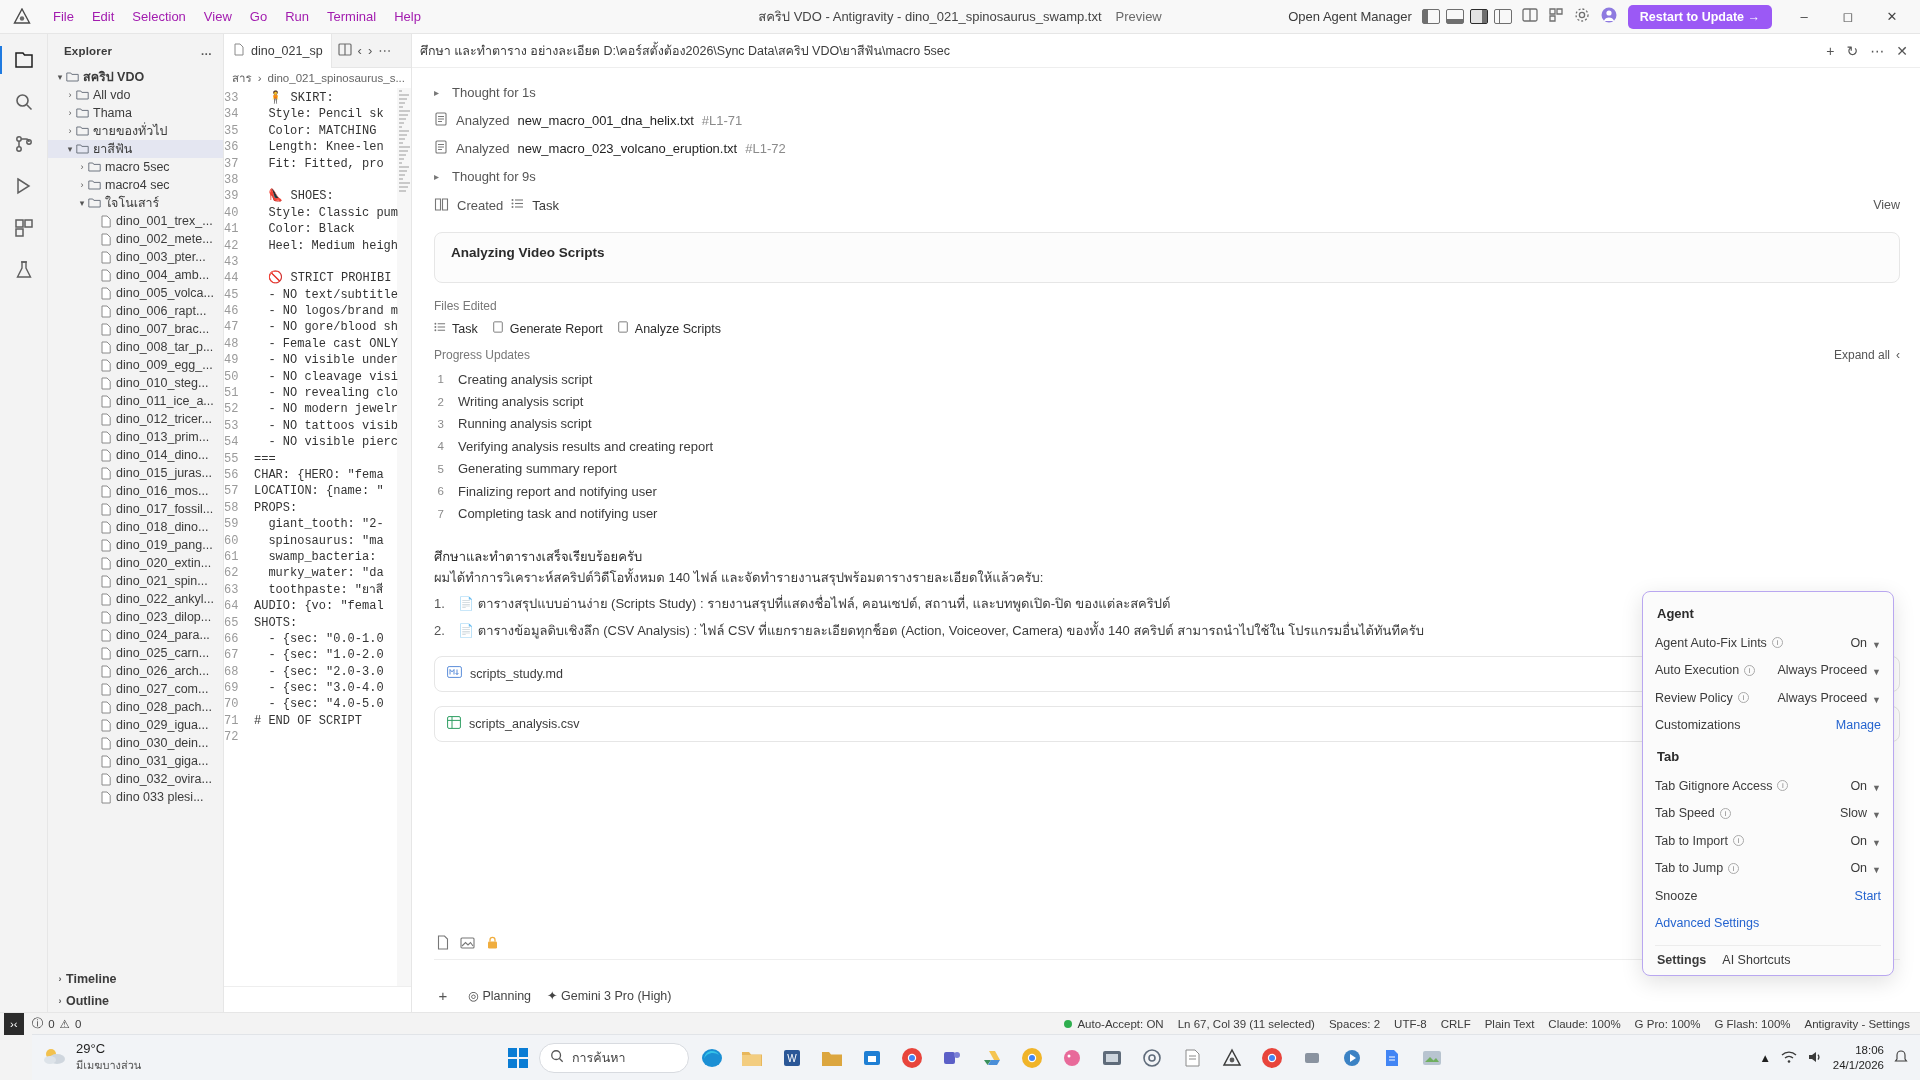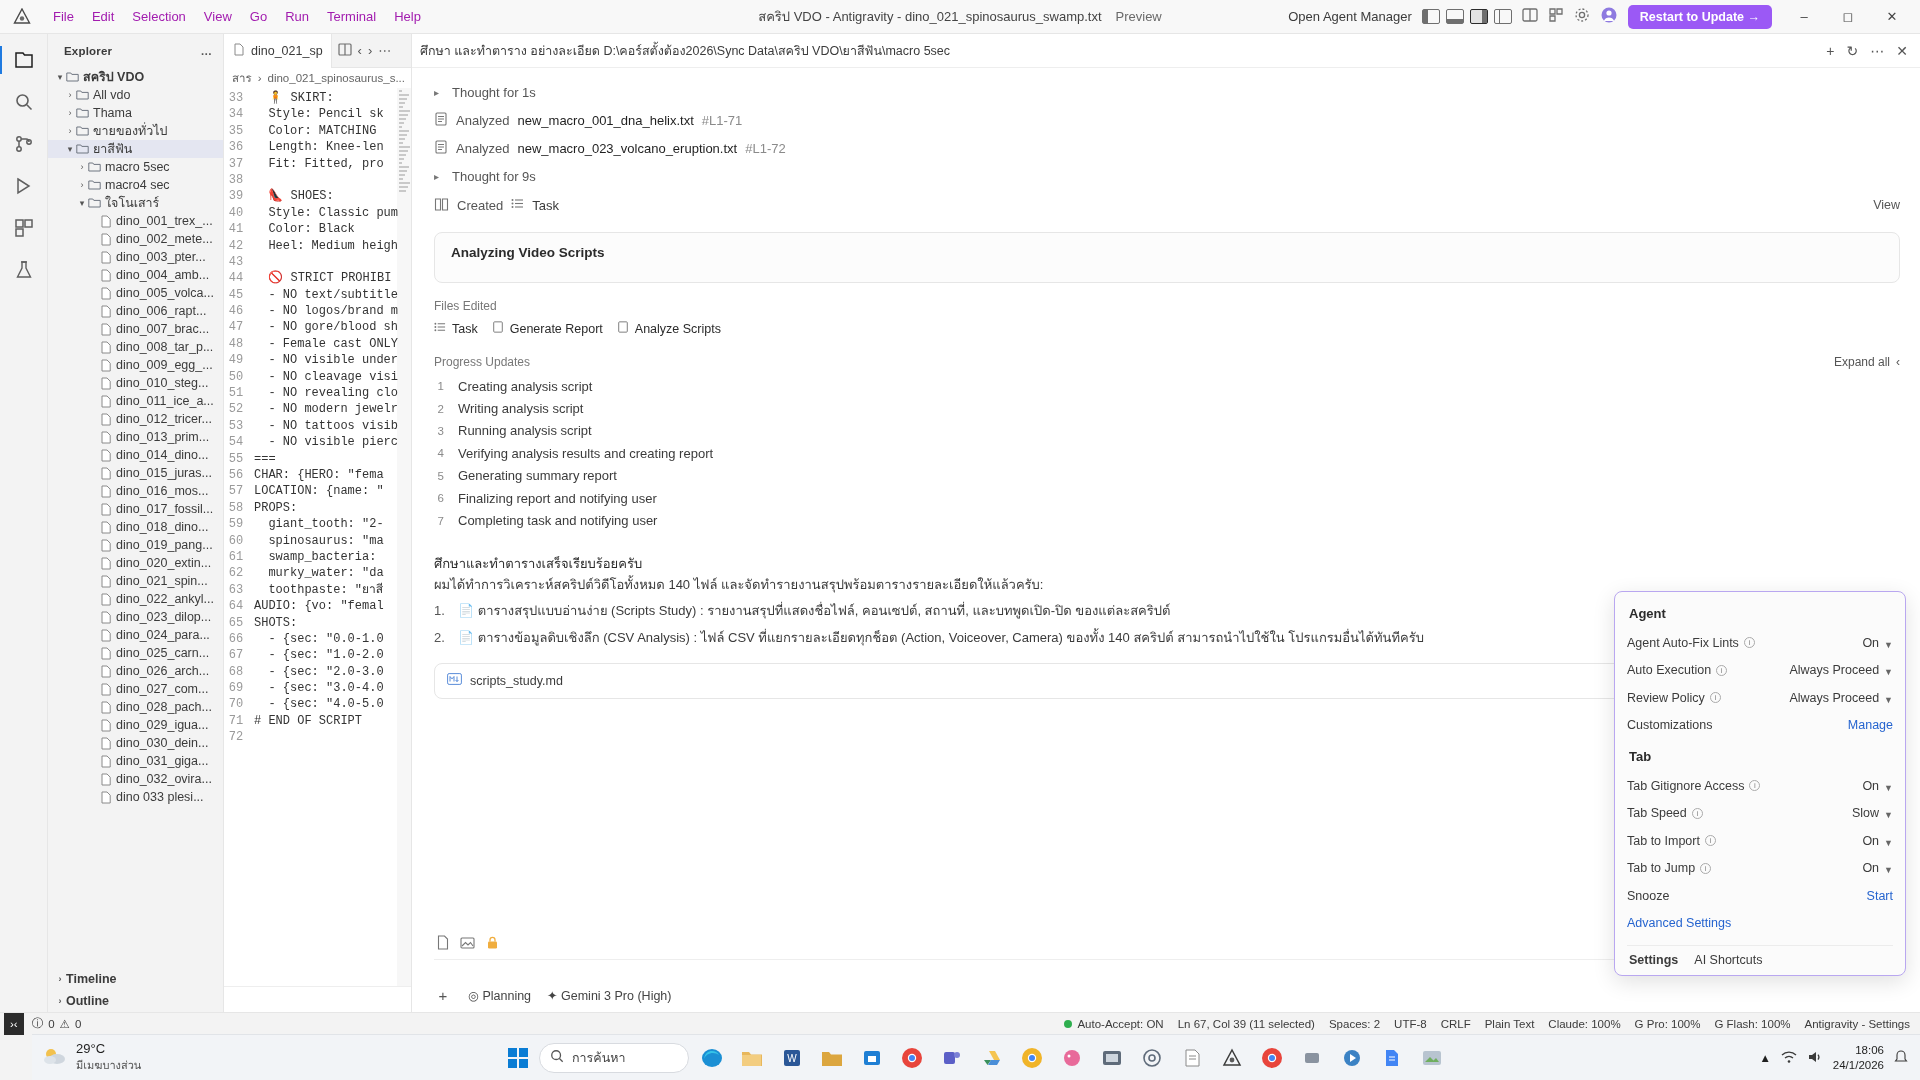--- a/index.html
+++ b/index.html
@@ -82,21 +82,21 @@
   .editor-col { width: 188px; display:flex; flex-direction:column; border-right: 1px solid #e6e6e6; background:#fff; min-width:0; }
   .tabsbar { height: 34px; background:#f3f3f3; display:flex; align-items:center; border-bottom: 1px solid #e6e6e6; }
   .tab {
     height: 34px; display:flex; align-items:center; gap:6px; padding: 0 8px;
     background:#fff; font-size: 12.5px; border-right:1px solid #e6e6e6; max-width: 120px; overflow:hidden;
   }
   .tab .tname { overflow:hidden; text-overflow:ellipsis; white-space:nowrap; }
   .tab-actions { display:flex; align-items:center; gap: 6px; padding: 0 6px; color:#555; font-size:13px; }
   .breadcrumb-mini { height: 20px; display:flex; align-items:center; gap:6px; font-size:11.5px; color:#666; padding-left:8px; }
   .code-area { flex:1 1 auto; display:flex; font-family: "Liberation Mono", monospace; font-size: 12px; overflow:hidden; position:relative; }
-  .gutter { width: 30px; text-align:center; padding-right:6px; color:#9a9a9a; user-select:none; padding-top:2px; }
+  .gutter { width: 30px; text-align:left; padding-right:6px; color:#9a9a9a; user-select:none; padding-top:2px; }
   .gutter div { height: 16.4px; line-height: 16.4px; }
   .code { flex:1 1 auto; padding-top:2px; white-space:pre; overflow:hidden; color:#333; }
   .code div { height: 16.4px; line-height: 16.4px; }
   .minimap { position:absolute; right:0; top:0; bottom:0; width: 14px; background: rgba(0,0,0,0.03); }
   .minimap i { display:block; margin: 2px 2px; height: 2px; background: #c9c9c9; }
   .code-foot { height: 26px; border-top:1px solid #eee; }
 
   
   .chat { flex:1 1 auto; background:#fff; display:flex; flex-direction:column; min-width:0; position:relative; }
   .chat-head {
@@ -116,21 +116,21 @@
   .view-link { margin-left:auto; color:#555; font-size:12.5px; }
 
   .card {
     margin: 12px 0 0 0; border:1px solid #e6e6e6; border-radius:8px; background:#fcfcfc; padding: 12px 16px 14px 16px;
   }
   .card h4 { margin: 0 0 8px 0; font-size: 13.5px; font-weight: 700; color:#2b2b2b; }
   .card p { margin: 0; font-size: 13px; color:#3b3b3b; line-height:1.45; }
   .files-edited { margin-top: 16px; font-size: 12px; color:#777; }
   .chips { display:flex; gap: 14px; margin-top: 8px; font-size: 12.5px; }
   .chip { display:flex; align-items:center; gap:6px; color:#2b2b2b; }
-  .prog-head { display:flex; align-items:center; margin-top: 19px; font-size: 12px; color:#777; }
+  .prog-head { display:flex; align-items:center; margin-top: 12px; font-size: 12px; color:#777; }
   .prog-head .expand { margin-left:auto; display:flex; align-items:center; gap:6px; color:#555; }
   .prog-list { margin-top: 6px; }
   .prog-row { display:flex; align-items:center; gap: 14px; height: 22.4px; font-size: 13px; }
   .prog-num { width: 10px; color:#8a8a8a; font-size: 11.5px; text-align:right; }
   .th-block { margin-top: 22px; font-size: 13px; line-height: 1.6; }
   .th-block .hl { color:#2b2b2b; }
   .ol-item { display:flex; gap: 10px; margin-top: 6px; font-size: 13px; }
   .ol-num { color:#555; width: 14px; }
   .attach {
     margin-top: 14px; border:1px solid #e6e6e6; border-radius:8px; height: 36px;
@@ -140,21 +140,21 @@
   .foot-icons { display:flex; gap:10px; align-items:center; color:#666; font-size: 13px; padding-left: 2px; }
   .composer {
     margin-top: 6px; border-top: 1px solid #eee; padding-top: 12px;
   }
   .composer .placeholder { font-size: 13px; color:#9b9b9b; }
   .composer-row { display:flex; align-items:center; gap: 16px; margin-top: 14px; font-size: 12.5px; color:#444; }
   .plus { width: 18px; height:18px; display:flex; align-items:center; justify-content:center; color:#555; font-size:15px; }
 
   
   .settings-pop {
-    position: absolute; right: 14px; bottom: 36px; width: 292px;
+    position: absolute; right: 26px; bottom: 36px; width: 252px;
     background: #fbfbfb; border: 1.5px solid #b9a7f0; border-radius: 8px;
     box-shadow: 0 6px 22px rgba(0,0,0,.12); padding: 10px 12px 4px 12px; font-size: 12.5px;
   }
   .sp-title { font-weight: 700; font-size: 13px; color: #2b2b2b; margin: 4px 0 8px 2px; }
   .sp-row { display:flex; align-items:center; height: 27.5px; }
   .sp-label { display:flex; align-items:center; gap:5px; color:#3b3b3b; }
   .sp-info { width:11px; height:11px; border:1px solid #aaa; border-radius:50%; font-size:8px; line-height:9px; text-align:center; color:#888; }
   .sp-val { margin-left:auto; display:flex; align-items:flex-end; gap:5px; color:#3b3b3b; }
   .sp-val .cv { font-size: 9px; color:#666; }
   .sp-link { margin-left:auto; color:#2564cf; }
@@ -956,20 +956,30 @@
         <div class="attach">
           <span>
             <svg width="15" height="12" viewBox="0 0 15 12">
                 <rect x="0.6" y="0.6" width="13.8" height="10.8" rx="1.5" fill="none" stroke="#5b8dd9" stroke-width="1"></rect>
                 <path d="M3 8.5V3.5l2 2.4 2-2.4v5" fill="none" stroke="#5b8dd9" stroke-width="1"></path>
                 <path d="M10 3.5v5 M8.6 7l1.4 1.6L11.4 7" fill="none" stroke="#5b8dd9" stroke-width="1"></path>
               </svg>
           </span>
           <span>scripts_study.md</span>
         </div>
+        <div class="attach">
+          <span>
+            <svg width="14" height="13" viewBox="0 0 14 13">
+                <rect x="0.6" y="0.6" width="12.8" height="11.8" rx="1.4" fill="none" stroke="#2e9e62" stroke-width="1"></rect>
+                <line x1="0.6" y1="4.4" x2="13.4" y2="4.4" stroke="#2e9e62" stroke-width="1"></line>
+                <line x1="5" y1="0.6" x2="5" y2="12.4" stroke="#2e9e62" stroke-width="1"></line>
+              </svg>
+          </span>
+          <span>scripts_analysis.csv</span>
+        </div>
       </div>
 
       <div class="chat-foot">
         <div class="foot-icons">
           <span>
             <svg width="14" height="15" viewBox="0 0 14 15">
                 <path d="M2.5 1h6l3 3v10h-9z" fill="none" stroke="#777" stroke-width="1.1"></path>
               </svg>
           </span>
           <span>

